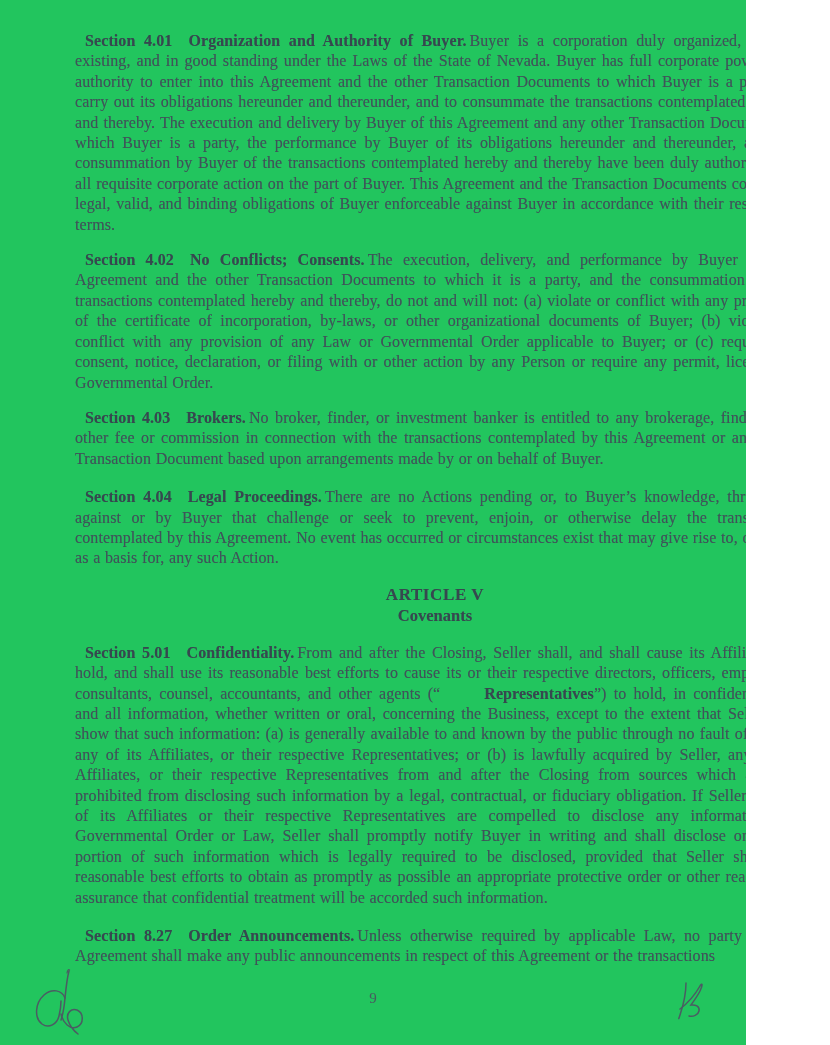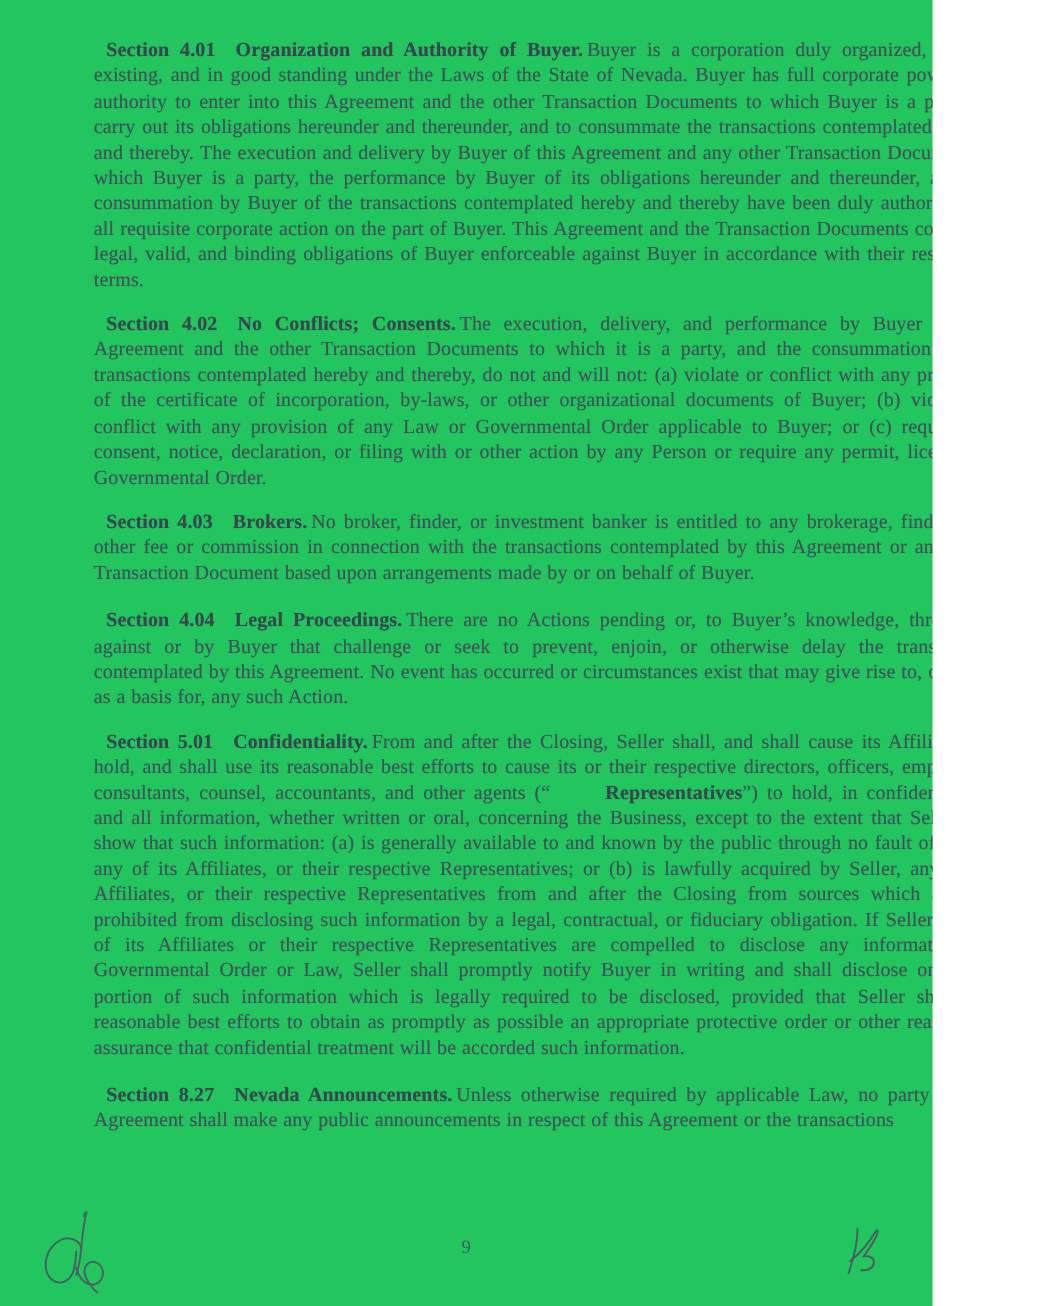--- a/index.html
+++ b/index.html
@@ -89,24 +89,28 @@
   <div class="textcol">
 
     <p class="para"><span class="sec-label">Section 4.01</span><span class="sec-tab"></span><span class="sec-title">Organization and Authority of Buyer.</span><span class="sec-body">Buyer is a corporation duly organized, validly existing, and in good standing under the Laws of the State of Nevada. Buyer has full corporate power and authority to enter into this Agreement and the other Transaction Documents to which Buyer is a party, to carry out its obligations hereunder and thereunder, and to consummate the transactions contemplated hereby and thereby. The execution and delivery by Buyer of this Agreement and any other Transaction Document to which Buyer is a party, the performance by Buyer of its obligations hereunder and thereunder, and the consummation by Buyer of the transactions contemplated hereby and thereby have been duly authorized by all requisite corporate action on the part of Buyer. This Agreement and the Transaction Documents constitute legal, valid, and binding obligations of Buyer enforceable against Buyer in accordance with their respective terms.</span></p>
 
     <p class="para"><span class="sec-label">Section 4.02</span><span class="sec-tab"></span><span class="sec-title">No Conflicts; Consents.</span><span class="sec-body">The execution, delivery, and performance by Buyer of this Agreement and the other Transaction Documents to which it is a party, and the consummation of the transactions contemplated hereby and thereby, do not and will not: (a) violate or conflict with any provision of the certificate of incorporation, by-laws, or other organizational documents of Buyer; (b) violate or conflict with any provision of any Law or Governmental Order applicable to Buyer; or (c) require the consent, notice, declaration, or filing with or other action by any Person or require any permit, license, or Governmental Order.</span></p>
 
     <p class="para more-gap"><span class="sec-label">Section 4.03</span><span class="sec-tab"></span><span class="sec-title">Brokers.</span><span class="sec-body">No broker, finder, or investment banker is entitled to any brokerage, finder’s, or other fee or commission in connection with the transactions contemplated by this Agreement or any other Transaction Document based upon arrangements made by or on behalf of Buyer.</span></p>
 
     <p class="para"><span class="sec-label">Section 4.04</span><span class="sec-tab"></span><span class="sec-title">Legal Proceedings.</span><span class="sec-body">There are no Actions pending or, to Buyer’s knowledge, threatened against or by Buyer that challenge or seek to prevent, enjoin, or otherwise delay the transactions contemplated by this Agreement. No event has occurred or circumstances exist that may give rise to, or serve as a basis for, any such Action.</span></p>
 
+    <div class="para article-block">
+      <span class="article-heading">ARTICLE V</span>
+      <span class="article-subheading">Covenants</span>
+    </div>
 
     <p class="para more-gap"><span class="sec-label">Section 5.01</span><span class="sec-tab"></span><span class="sec-title">Confidentiality.</span><span class="sec-body">From and after the Closing, Seller shall, and shall cause its Affiliates to, hold, and shall use its reasonable best efforts to cause its or their respective directors, officers, employees, consultants, counsel, accountants, and other agents (“</span><span class="bold-term">Representatives</span><span>”) to hold, in confidence any and all information, whether written or oral, concerning the Business, except to the extent that Seller can show that such information: (a) is generally available to and known by the public through no fault of Seller, any of its Affiliates, or their respective Representatives; or (b) is lawfully acquired by Seller, any of its Affiliates, or their respective Representatives from and after the Closing from sources which are not prohibited from disclosing such information by a legal, contractual, or fiduciary obligation. If Seller or any of its Affiliates or their respective Representatives are compelled to disclose any information by Governmental Order or Law, Seller shall promptly notify Buyer in writing and shall disclose only that portion of such information which is legally required to be disclosed, </span><span class="italic-phrase">provided that</span><span> Seller shall use reasonable best efforts to obtain as promptly as possible an appropriate protective order or other reasonable assurance that confidential treatment will be accorded such information.</span></p>
 
-    <p class="para"><span class="sec-label">Section 8.27</span><span class="sec-tab"></span><span class="sec-title">Nevada Announcements.</span><span class="sec-body">Unless otherwise required by applicable Law, no party to this Agreement shall make any public announcements in respect of this Agreement or the transactions</span></p>
+    <p class="para"><span class="sec-label">Section 8.27</span><span class="sec-tab"></span><span class="sec-title">Order Announcements.</span><span class="sec-body">Unless otherwise required by applicable Law, no party to this Agreement shall make any public announcements in respect of this Agreement or the transactions</span></p>
 
   </div>
 
   <div class="page-number">9</div>
 
   <div class="initials-left">
     <svg width="78" height="72" viewBox="0 0 78 72" fill="none" xmlns="http://www.w3.org/2000/svg">
       <path d="M47,3 C45,10 44,20 43,30 C42.3,38 41,46 39,52" stroke="#4b5c63" stroke-width="1.5" fill="none" stroke-linecap="round"></path>
       <path d="M43,30 C40,22 30,20 22,27 C13,35 12,50 20,56 C27,61 35,56 37,48 C38.5,42 39,36 39,33" stroke="#4b5c63" stroke-width="1.5" fill="none" stroke-linecap="round"></path>
       <path d="M39,46 C41,55 48,62 55,59 C62,56 62,45 55,42 C49,40 44,45 46,52 C47.5,57 52,63 56,66" stroke="#4b5c63" stroke-width="1.5" fill="none" stroke-linecap="round"></path>

